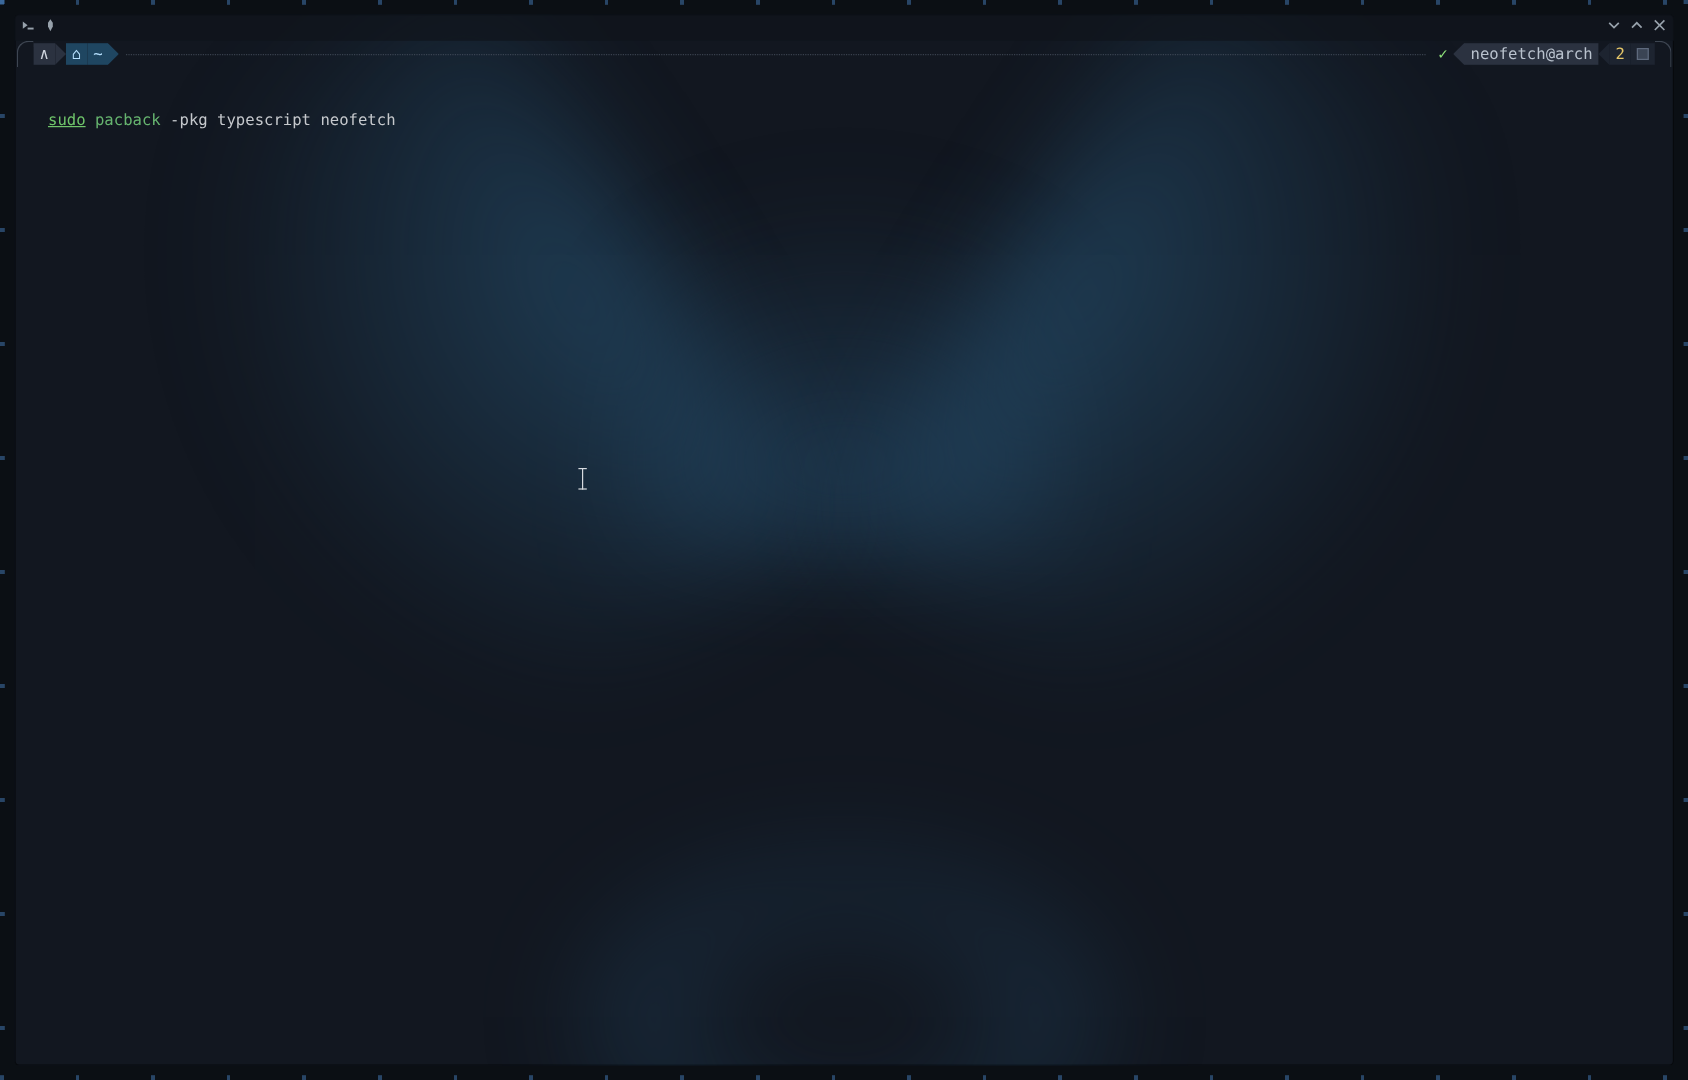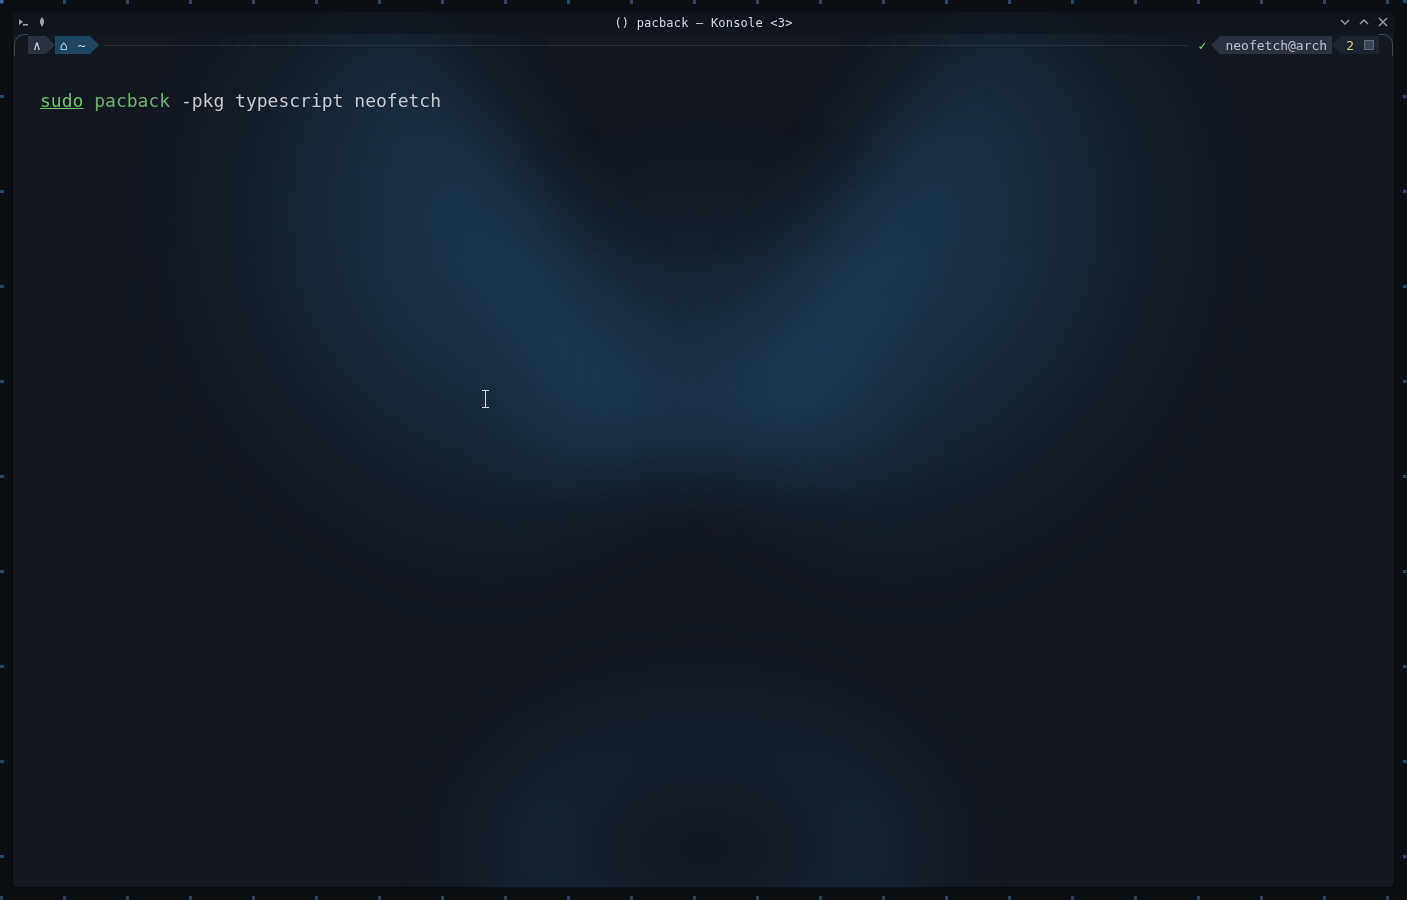--- a/index.html
+++ b/index.html
@@ -148,21 +148,21 @@
     border-right: 1px solid #3e4652;
     border-top-right-radius: 10px;
     margin-right: 2px;
   }
 
   
   .term-body {
     position: relative; z-index: 5;
     padding: 0 14px 0 28px;
     line-height: 18px;
-    font-size: 18px;
+    font-size: 13px;
     white-space: pre;
   }
   .term-body .line1 { padding-top: 0px; }
   .cmd-sudo { color: #6fc56a; text-decoration: underline; }
   .cmd-prog { color: #66b46f; }
   .cmd-rest { color: #c6c9cd; }
 
   
   .ibeam {
     position: absolute; left: 470px; top: 378px; width: 7px; height: 18px;
@@ -205,21 +205,20 @@
             <path d="M1 3 L5 6 L1 9 Z" fill="#97a1ab"></path>
             <rect x="5" y="8" width="5" height="1.6" fill="#97a1ab"></rect>
           </svg>
       </span>
       <span>
         <svg class="ico-svg" viewBox="0 0 12 12">
             <path d="M6 1 L8 4 L8 7 L6 11 L4 7 L4 4 Z" fill="#97a1ab"></path>
           </svg>
       </span>
     </div>
-    <div class="title">() pacback — Konsole &lt;3&gt;</div>
     <div class="right-controls">
       <span>
         <svg class="ico-svg" viewBox="0 0 12 12">
             <path d="M2 4 L6 8 L10 4" stroke="#97a1ab" stroke-width="1.4" fill="none"></path>
           </svg>
       </span>
       <span>
         <svg class="ico-svg" viewBox="0 0 12 12">
             <path d="M2 8 L6 4 L10 8" stroke="#97a1ab" stroke-width="1.4" fill="none"></path>
           </svg>

